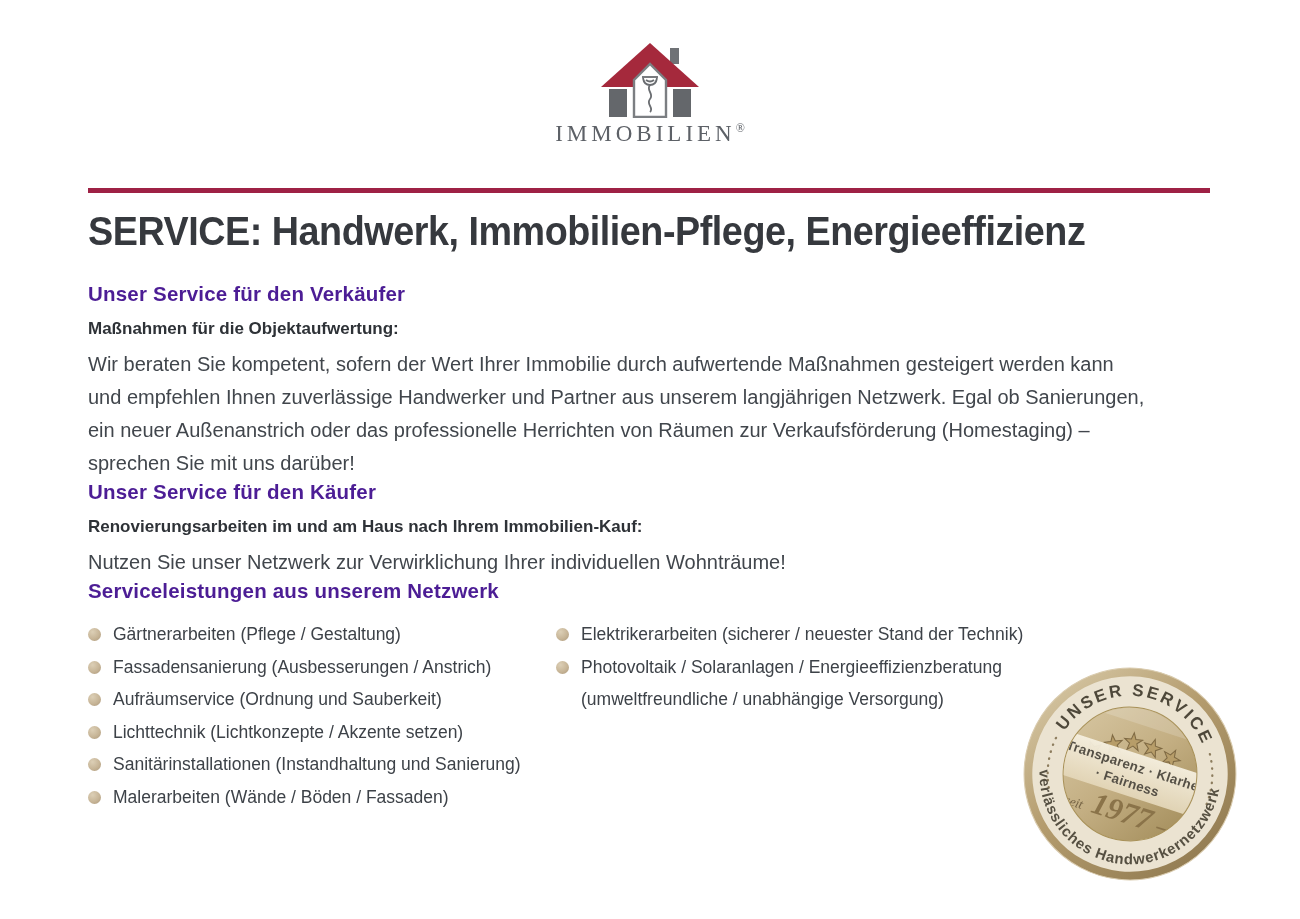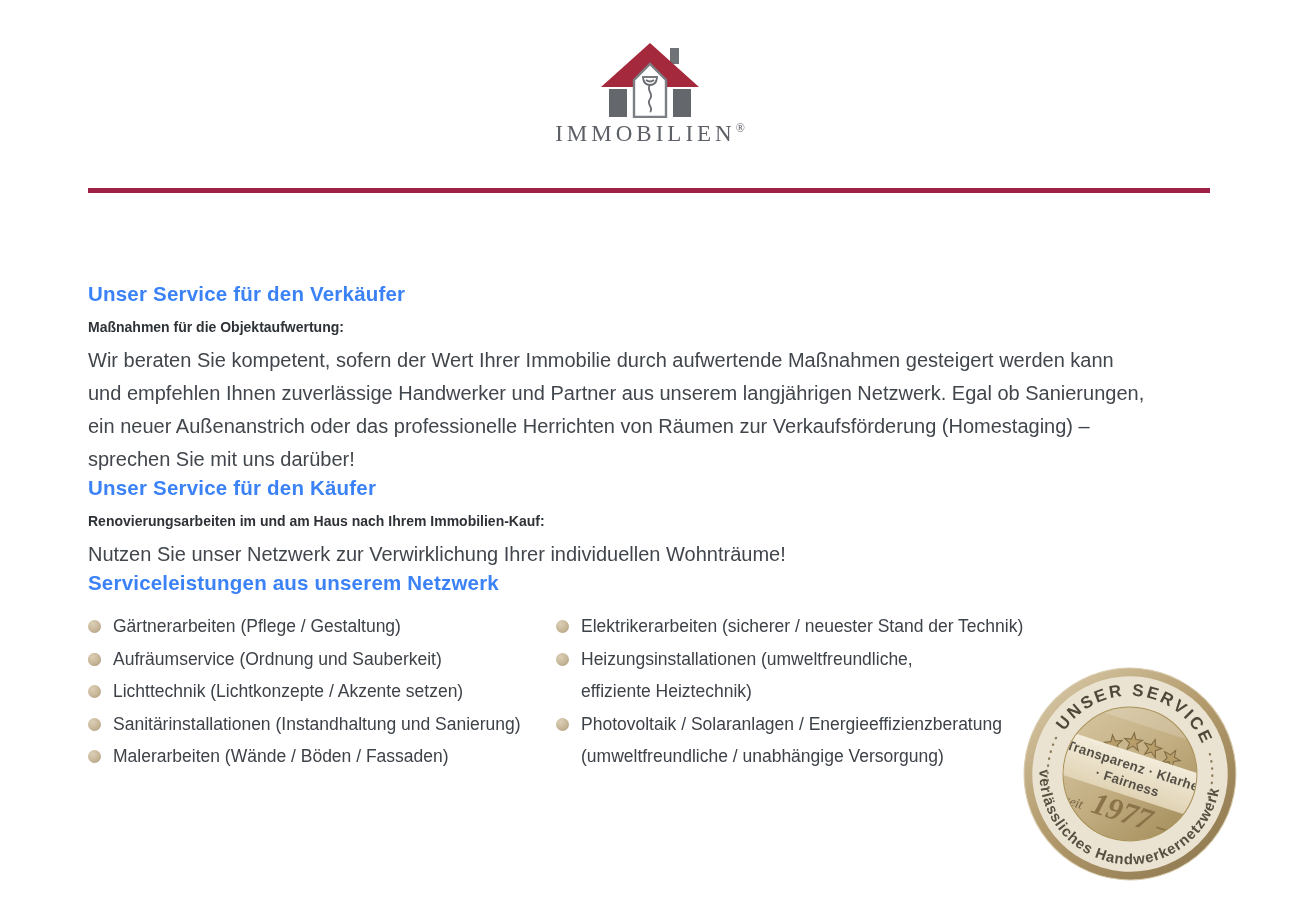--- a/index.html
+++ b/index.html
@@ -37,25 +37,25 @@
   }
   .title{
     position:absolute;left:88px;top:208px;margin:0;
     font-size:41px;font-weight:bold;color:#36393e;
     letter-spacing:-0.5px;white-space:nowrap;
   }
   .title .squeeze{display:inline-block;transform:scaleX(0.92);transform-origin:left center;}
   
   .content{position:absolute;left:88px;top:282px;width:1124px;}
   h2.sec{
-    margin:0;font-size:20.5px;font-weight:bold;color:#3b82f6;
+    margin:0;font-size:20.5px;font-weight:bold;color:#4c1d95;
     letter-spacing:0.2px;
   }
   .subhead{
-    margin:13px 0 0 0;font-size:14px;font-weight:bold;color:#2e3237;
+    margin:13px 0 0 0;font-size:17px;font-weight:bold;color:#2e3237;
   }
   p.body{
     margin:9px 0 0 0;font-size:20px;line-height:33px;color:#41464c;
     max-width:1060px;
   }
   .sec-gap1{margin-top:31px;}
   .sec-gap2{margin-top:30px;}
   
   .cols{display:flex;margin-top:15px;}
   .col-left{width:468px;flex:none;}
@@ -94,45 +94,44 @@
         <line x1="42" y1="37" x2="58" y2="37"></line>
         <path d="M43,38 Q44,45 50,45 Q56,45 57,38"></path>
         <path d="M50,45 C45.5,50 54.5,54 50,59 C45.5,64 54.5,68 50,72"></path>
         <path d="M46,40 Q50,43 54,40"></path>
       </g>
     </svg>
     <div class="logo-line2"><span>IMMOBILIEN</span><sup>®</sup></div>
   </div>
 
   <div class="rule"></div>
+  <h1 class="title"><span class="squeeze">SERVICE: Handwerk, Immobilien-Pflege, Energieeffizienz</span></h1>
 
   <div class="content">
 
     <h2 class="sec">Unser Service für den Verkäufer</h2>
     <div class="subhead">Maßnahmen für die Objektaufwertung:</div>
     <p class="body">Wir beraten Sie kompetent, sofern der Wert Ihrer Immobilie durch aufwertende Maßnahmen gesteigert werden kann und empfehlen Ihnen zuverlässige Handwerker und Partner aus unserem langjährigen Netzwerk. Egal ob Sanierungen, ein neuer Außenanstrich oder das professionelle Herrichten von Räumen zur Verkaufsförderung (Homestaging) – sprechen Sie mit uns darüber!</p>
 
     <h2 class="sec sec-gap1">Unser Service für den Käufer</h2>
     <div class="subhead">Renovierungsarbeiten im und am Haus nach Ihrem Immobilien-Kauf:</div>
     <p class="body">Nutzen Sie unser Netzwerk zur Verwirklichung Ihrer individuellen Wohnträume!</p>
 
     <h2 class="sec sec-gap2">Serviceleistungen aus unserem Netzwerk</h2>
     <div class="cols">
       <ul class="svc col-left">
           <li><span class="bullet"></span><span class="li-text">Gärtnerarbeiten (Pflege / Gestaltung)</span></li>
-          <li><span class="bullet"></span></li>
+          <li><span class="bullet"></span><span class="li-text">Fassadensanierung (Ausbesserungen / Anstrich)</span></li>
           <li><span class="bullet"></span><span class="li-text">Aufräumservice (Ordnung und Sauberkeit)</span></li>
           <li><span class="bullet"></span><span class="li-text">Lichttechnik (Lichtkonzepte / Akzente setzen)</span></li>
           <li><span class="bullet"></span><span class="li-text">Sanitärinstallationen (Instandhaltung und Sanierung)</span></li>
           <li><span class="bullet"></span><span class="li-text">Malerarbeiten (Wände / Böden / Fassaden)</span></li>
         </ul>
       <ul class="svc col-right">
           <li><span class="bullet"></span><span class="li-text">Elektrikerarbeiten (sicherer / neuester Stand der Technik)</span></li>
-          <li><span class="bullet"></span><span class="li-text">Heizungsinstallationen (umweltfreundliche,
-effiziente Heiztechnik)</span></li>
           <li><span class="bullet"></span><span class="li-text">Photovoltaik / Solaranlagen / Energieeffizienzberatung
 (umweltfreundliche / unabhängige Versorgung)</span></li>
         </ul>
     </div>
   </div>
 
   <svg class="badge" viewBox="0 0 210 210" aria-hidden="true">
     <defs>
       <linearGradient id="gRim" x1="0" y1="0" x2="1" y2="1">
         <stop offset="0" stop-color="#ddd0b0"></stop>

